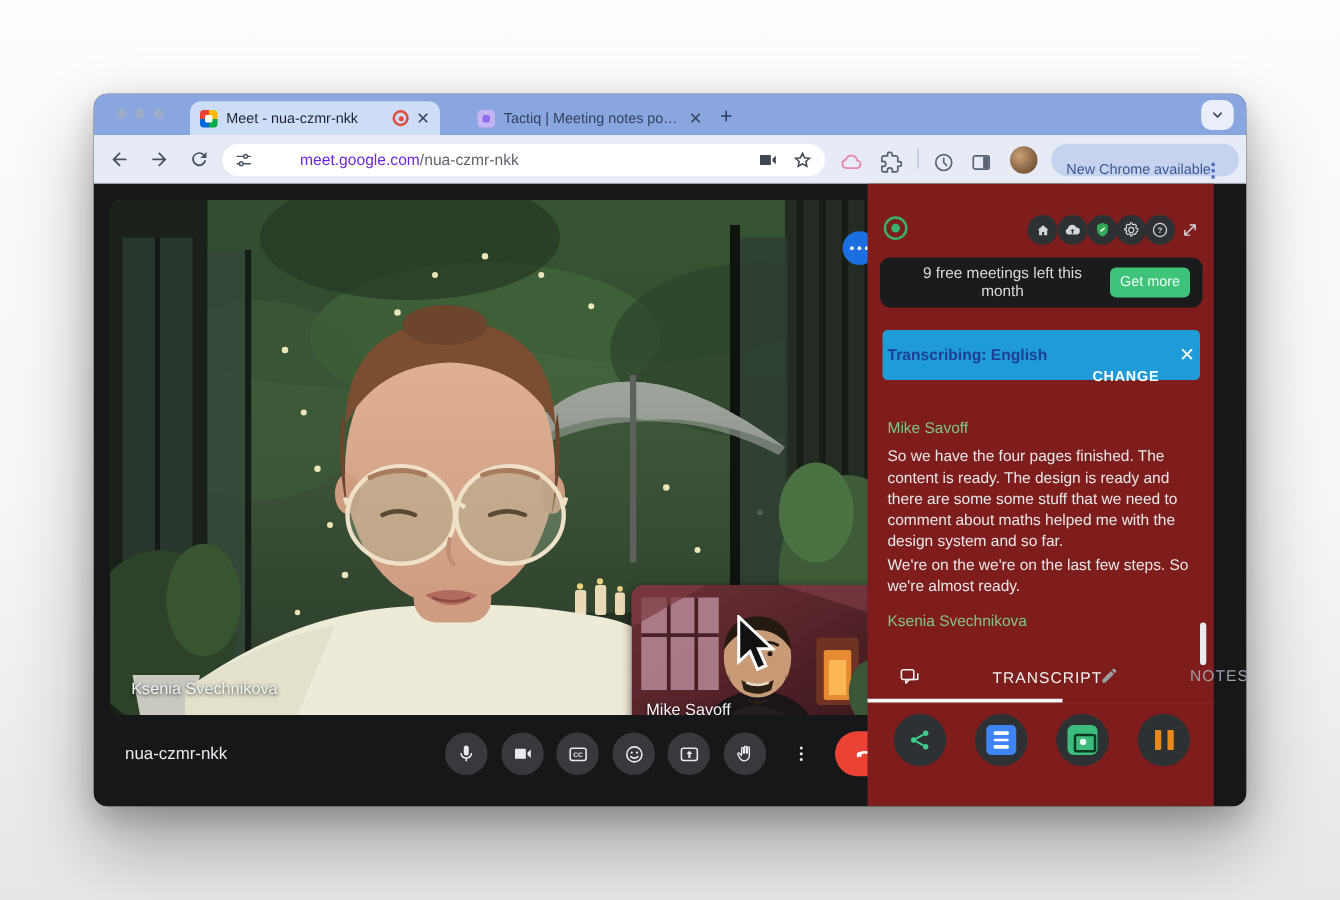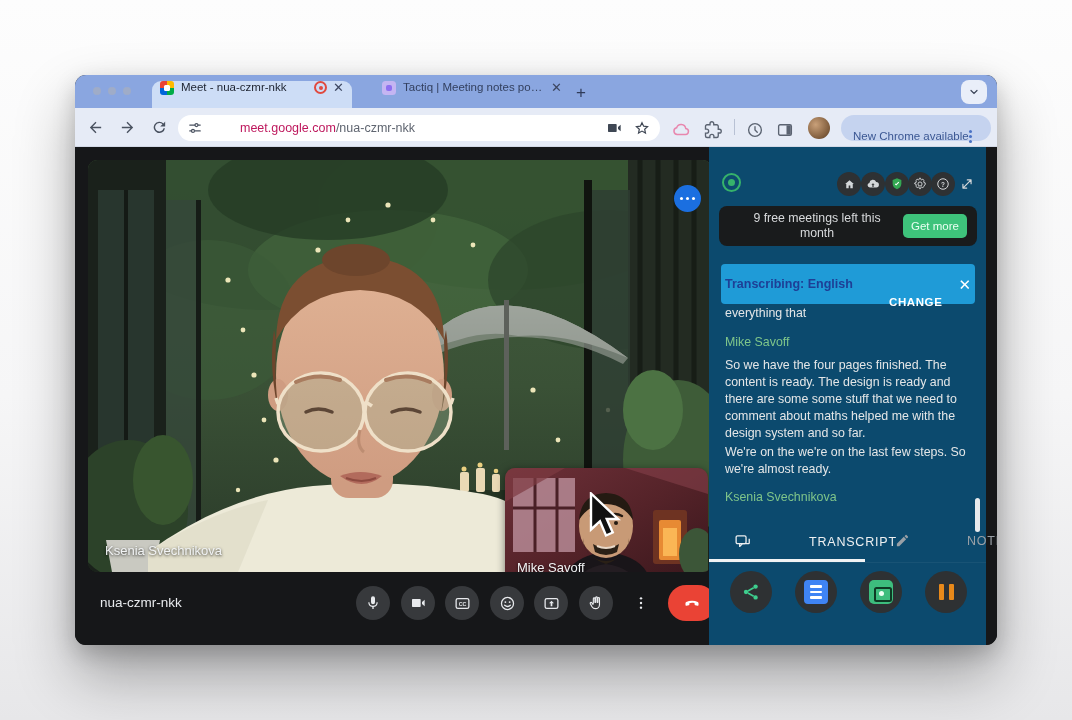--- a/index.html
+++ b/index.html
@@ -4,21 +4,21 @@
 <style>
   html,body{margin:0;padding:0;background:#e9e9ea;}
   *{box-sizing:border-box;font-family:"Liberation Sans",sans-serif;}
   .stage{position:relative;width:1072px;height:720px;overflow:hidden;
          background:linear-gradient(180deg,#fdfdfd 0%,#f6f6f7 55%,#e7e7e9 100%);}
   .window{position:absolute;left:75px;top:75px;width:922px;height:570px;border-radius:11px;
           overflow:hidden;box-shadow:0 30px 60px rgba(0,0,0,.32),0 8px 22px rgba(0,0,0,.18);background:#17181a;}
   
   .tabstrip{position:absolute;left:0;top:0;width:100%;height:33px;background:#8aa6e0;}
   .tl{position:absolute;top:12px;width:8px;height:8px;border-radius:50%;background:#a6aec0;opacity:.75;}
-  .tab{position:absolute;top:6px;height:27px;display:flex;align-items:flex-start;padding:0 8px;}
+  .tab{position:absolute;top:6px;height:27px;display:flex;align-items:center;padding:0 8px;}
   .tab.active{background:#cdddf6;border-radius:9px 9px 0 0;}
   .tab .title{font-size:11.5px;color:#1d2330;white-space:nowrap;overflow:hidden;text-overflow:ellipsis;flex:1;margin:0 7px;}
   .tab.inactive .title{color:#33405f;}
   .favicon-meet{width:14px;height:14px;border-radius:3px;flex:0 0 auto;
     background:conic-gradient(#ffba00 0 25%,#00ac47 0 50%,#0066da 0 75%,#ea4335 0);position:relative;}
   .favicon-meet::after{content:"";position:absolute;left:4px;top:4px;width:6px;height:6px;background:#fff;border-radius:1.5px;}
   .favicon-tactiq{width:14px;height:14px;border-radius:3.5px;background:#c4b5f2;flex:0 0 auto;position:relative;}
   .favicon-tactiq::after{content:"";position:absolute;left:4px;top:4px;width:6px;height:6px;border-radius:2px;background:#8e6ff0;}
   .rec{width:13px;height:13px;border-radius:50%;border:2px solid #e04a3f;position:relative;flex:0 0 auto;margin-right:6px;}
   .rec::after{content:"";position:absolute;left:2.5px;top:2.5px;width:4px;height:4px;border-radius:50%;background:#e04a3f;}
@@ -26,21 +26,21 @@
   .newtab{position:absolute;left:494px;top:6px;width:24px;height:24px;font-size:17px;color:#2f3b59;
           display:flex;align-items:center;justify-content:center;}
   .tabchevron{position:absolute;left:886px;top:5px;width:26px;height:24px;border-radius:8px;background:#e9eef9;
           display:flex;align-items:center;justify-content:center;color:#3a4356;}
   
   .toolbar{position:absolute;left:0;top:33px;width:100%;height:39px;background:#e6ebf6;border-bottom:1px solid #d3d9e6;}
   .navic{position:absolute;top:44px;color:#4a5260;}
   .urlpill{position:absolute;left:103px;top:40px;width:482px;height:26px;border-radius:13px;background:#ffffff;
            display:flex;align-items:center;padding:0 10px;}
   .urltext{font-size:12.5px;margin-left:8px;flex:1;white-space:nowrap;overflow:hidden;}
-  .urltext .host{color:#be185d;padding-left:30px;} .urltext .path{color:#5f6570;}
+  .urltext .host{color:#6d28d9;padding-left:30px;} .urltext .path{color:#5f6570;}
   .pillic{color:#3f4754;margin-left:12px;display:flex;}
   .extic{position:absolute;top:46px;display:flex;}
   .divider{position:absolute;left:659px;top:44px;width:1px;height:16px;background:#b8c1d4;}
   .avatar{position:absolute;left:733px;top:42px;width:22px;height:22px;border-radius:50%;
           background:radial-gradient(circle at 35% 35%,#c9a079,#7d5a3a 70%,#4a3523);}
   .chromepill{position:absolute;left:766px;top:40px;width:150px;height:26px;border-radius:13px;background:#c5d3ef;
           display:flex;align-items:center;padding:16px 8px 0 12px;}
   .chromepill span{font-size:11.5px;color:#3b5793;flex:1;white-space:nowrap;}
   .vdots{display:inline-flex;flex-direction:column;gap:2px;}
   .vdots i{width:3px;height:3px;border-radius:50%;background:#4a72c4;}
@@ -54,21 +54,21 @@
           display:flex;align-items:center;justify-content:center;gap:2.5px;}
   .bubble i{width:3.5px;height:3.5px;border-radius:50%;background:#fff;}
   .cursor{position:absolute;left:500px;top:332px;}
   .meetcode{position:absolute;left:25px;top:448px;font-size:13.5px;color:#e8eaed;}
   .ctl{position:absolute;top:439px;width:34px;height:34px;border-radius:50%;background:#37393c;color:#e8eaed;
        display:flex;align-items:center;justify-content:center;}
   .ctl.bare{background:transparent;}
   .endcall{position:absolute;left:593px;top:438px;width:48px;height:36px;border-radius:18px;background:#ea4335;
        display:flex;align-items:center;justify-content:center;color:#fff;}
   
-  .sidebar{position:absolute;left:634px;top:0;width:277px;height:498px;background:#0c4a6e;}
+  .sidebar{position:absolute;left:619px;top:0;width:277px;height:498px;background:#7f1d1d;}
   .tq-logo{position:absolute;left:13px;top:26px;width:19px;height:19px;border-radius:50%;border:2.5px solid #36b26b;
            display:flex;align-items:center;justify-content:center;}
   .tq-logo::after{content:"";width:7px;height:7px;border-radius:50%;background:#36b26b;}
   .hic{position:absolute;top:25px;width:24px;height:24px;border-radius:50%;background:#2e3133;color:#d4d7d9;
        display:flex;align-items:center;justify-content:center;}
   .quota{position:absolute;left:10px;top:59px;width:258px;height:40px;border-radius:8px;background:#191b1c;}
   .quota .qt{position:absolute;left:18px;top:4px;width:160px;height:32px;display:flex;align-items:center;justify-content:center;
        text-align:center;font-size:12.3px;line-height:15px;color:#d8dadc;}
   .getmore{position:absolute;right:10px;top:8px;width:64px;height:24px;border-radius:5px;background:#3ec37b;
        display:flex;align-items:center;justify-content:center;font-size:11.5px;color:#eafff2;}
@@ -456,21 +456,20 @@
           <div class="qt">9 free meetings left this month</div>
           <div class="getmore">Get more</div>
         </div>
 
         <div class="banner">
           <span class="blabel">Transcribing: English</span>
           <span class="bchange">CHANGE</span>
           <span class="bclose">✕</span>
         </div>
 
-        <div class="tr" style="top:158px">everything that</div>
         <div class="tr speaker" style="top:187px">Mike Savoff</div>
         <div class="tr" style="top:297px">We're on the we're on the last few steps. So we're almost ready.</div>
         <div class="tr" style="top:210px">So we have the four pages finished. The content is ready. The design is ready and there are some some stuff that we need to comment about maths helped me with the design system and so far.</div>
         <div class="tr speaker" style="top:342px">Ksenia Svechnikova</div>
 
         <div class="tqtab on" style="left:24px">
           <svg width="19" height="17" viewBox="0 0 24 24">
               <rect x="3" y="4" width="14" height="11" rx="2" fill="none" stroke="currentColor" stroke-width="1.8"></rect>
               <path d="M8 15v4l4-4h8.5a1 1 0 0 0 1-1V8" fill="none" stroke="currentColor" stroke-width="1.8" stroke-linejoin="round"></path>
             </svg>

